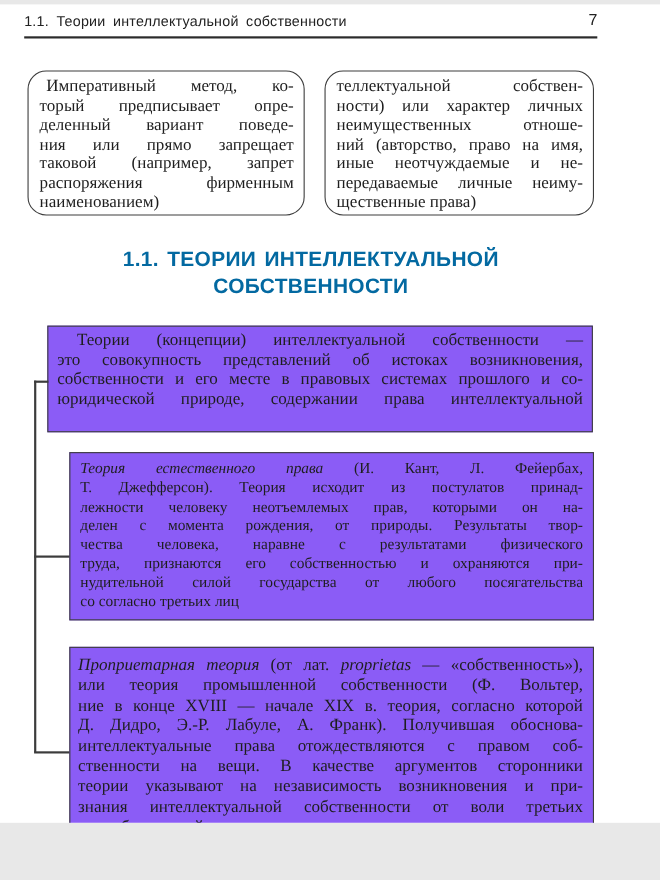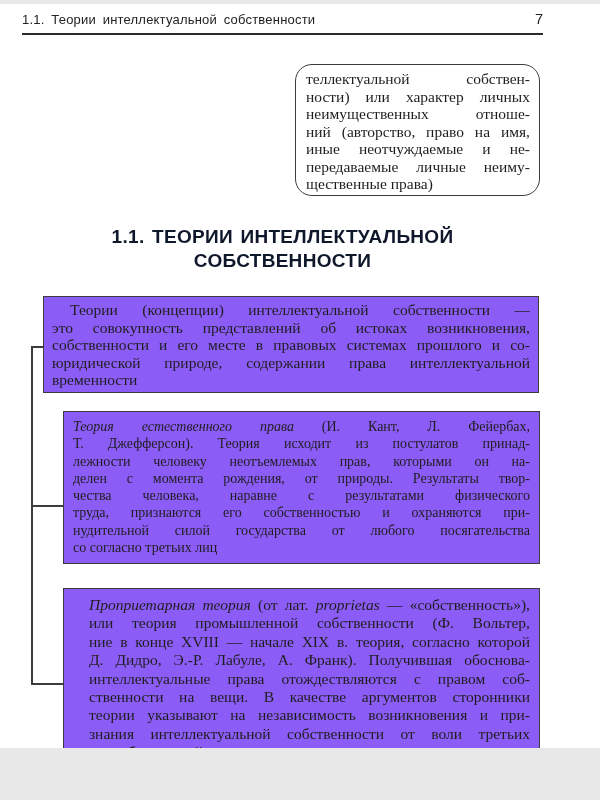--- a/index.html
+++ b/index.html
@@ -40,41 +40,41 @@
   .box-round.left-box  { left: 25px;  width: 252px; }
   .box-round.right-box { left: 295px; width: 245px; }
   .box-round.left-box .jline:first-child { text-indent: 6px; }
   
   .main-title {
     position: absolute; left: 22px; top: 221px; width: 521px;
     text-align: center;
     font-family: "Liberation Sans", sans-serif;
     font-weight: bold; font-size: 19px; line-height: 24px;
     letter-spacing: 0.3px; word-spacing: 2px;
-    color: #0f172a;
+    color: #0369a1;
   }
   
   .rect-box {
     position: absolute; box-sizing: border-box;
     border: 1.5px solid #3c3c3c; background: #8b5cf6;
   }
   .definition-box {
     left: 43px; top: 292px; width: 496px; height: 97px;
     padding: 4px 8px 0 8px;
     font-size: 15.5px; line-height: 17.6px;
   }
   .definition-box .jline:first-child { text-indent: 18px; }
   .theory-box-natural {
     left: 63px; top: 407px; width: 477px; height: 153px;
     padding: 6px 9px 0 9px;
     font-size: 14px; line-height: 17.3px;
   }
   .theory-box-proprietary {
     left: 63px; top: 584px; width: 477px; height: 184px;
-    padding: 7px 9px 0 25px;
+    padding: 7px 9px 0 7px;
     font-size: 15.5px; line-height: 18.4px;
   }
   
   .jline { text-align: justify; text-align-last: justify; }
   .jline.last { text-align: left; text-align-last: left; }
   
   .cline { position: absolute; background: #3c3c3c; }
   .conn-stub    { left: 31px; top: 342px; width: 13px;  height: 1.5px; }
   .conn-vert    { left: 31px; top: 342px; width: 1.5px; height: 338px; }
   .conn-branch2 { left: 31px; top: 501px; width: 33px;  height: 1.5px; }
@@ -82,20 +82,29 @@
 </style>
 </head>
 <body>
 
 <div class="page">
 
   <div class="running-header">1.1. Теории интеллектуальной собственности</div>
   <div class="page-number">7</div>
   <div class="header-rule"></div>
 
+  <div class="box-round left-box">
+      <div class="jline">Императивный метод, ко-</div>
+      <div class="jline">торый предписывает опре-</div>
+      <div class="jline">деленный вариант поведе-</div>
+      <div class="jline">ния или прямо запрещает</div>
+      <div class="jline">таковой (например, запрет</div>
+      <div class="jline">распоряжения фирменным</div>
+      <div class="jline last">наименованием)</div>
+    </div>
 
   <div class="box-round right-box">
       <div class="jline">теллектуальной собствен-</div>
       <div class="jline">ности) или характер личных</div>
       <div class="jline">неимущественных отноше-</div>
       <div class="jline">ний (авторство, право на имя,</div>
       <div class="jline">иные неотчуждаемые и не-</div>
       <div class="jline">передаваемые личные неиму-</div>
       <div class="jline last">щественные права)</div>
     </div>
@@ -103,21 +112,20 @@
   <div class="main-title">
     <div>1.1. ТЕОРИИ ИНТЕЛЛЕКТУАЛЬНОЙ</div>
     <div>СОБСТВЕННОСТИ</div>
   </div>
 
   <div class="rect-box definition-box">
       <div class="jline">Теории (концепции) интеллектуальной собственности —</div>
       <div class="jline">это совокупность представлений об истоках возникновения,</div>
       <div class="jline">собственности и его месте в правовых системах прошлого и со-</div>
       <div class="jline">юридической природе, содержании права интеллектуальной</div>
-      <div class="jline last">временности</div>
     </div>
 
   <div class="cline conn-stub"></div>
   <div class="cline conn-vert"></div>
   <div class="cline conn-branch2"></div>
   <div class="cline conn-branch3"></div>
 
   <div class="rect-box theory-box-natural">
       <div class="jline"><i>Теория естественного права</i> (И. Кант, Л. Фейербах,</div>
       <div class="jline">Т. Джефферсон). Теория исходит из постулатов принад-</div>

